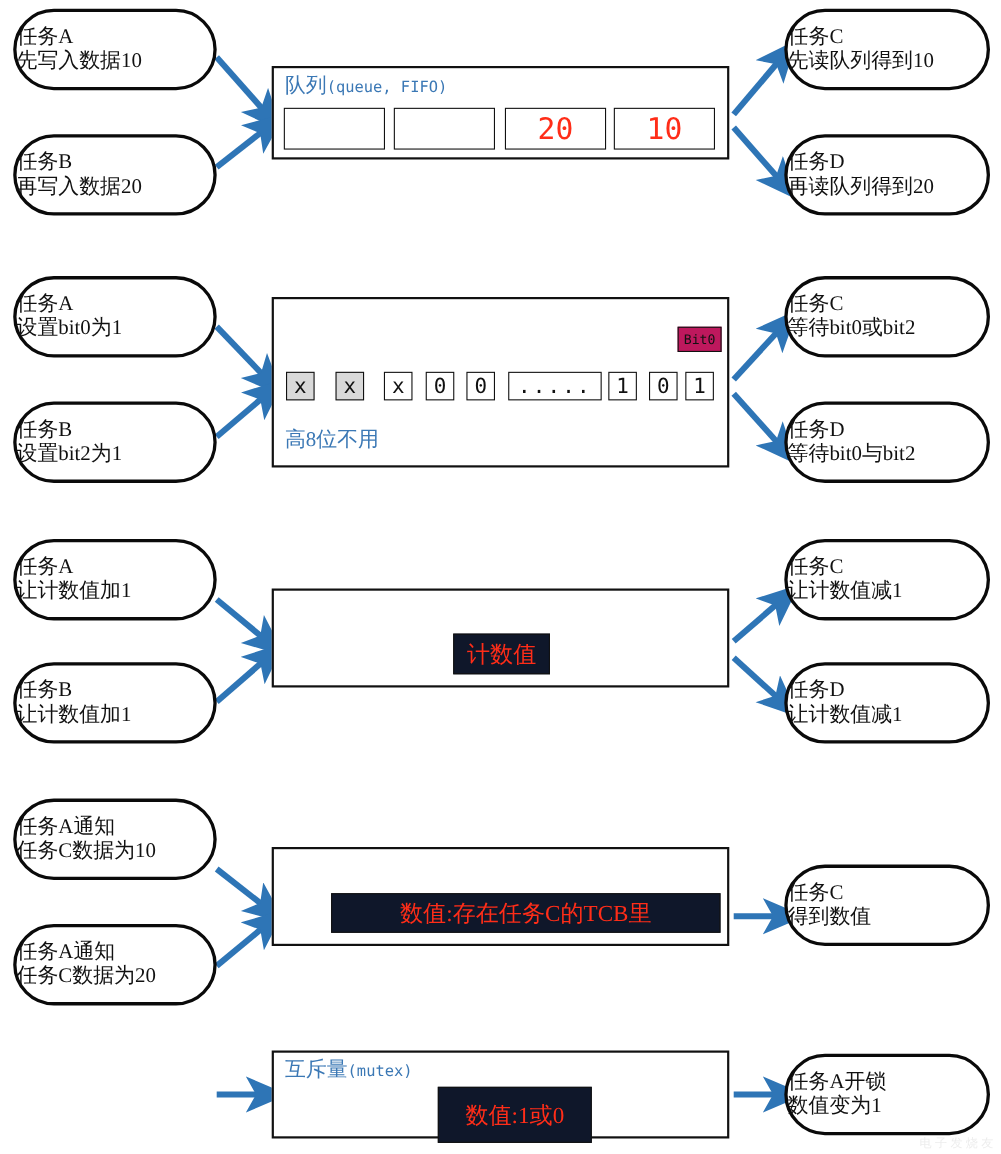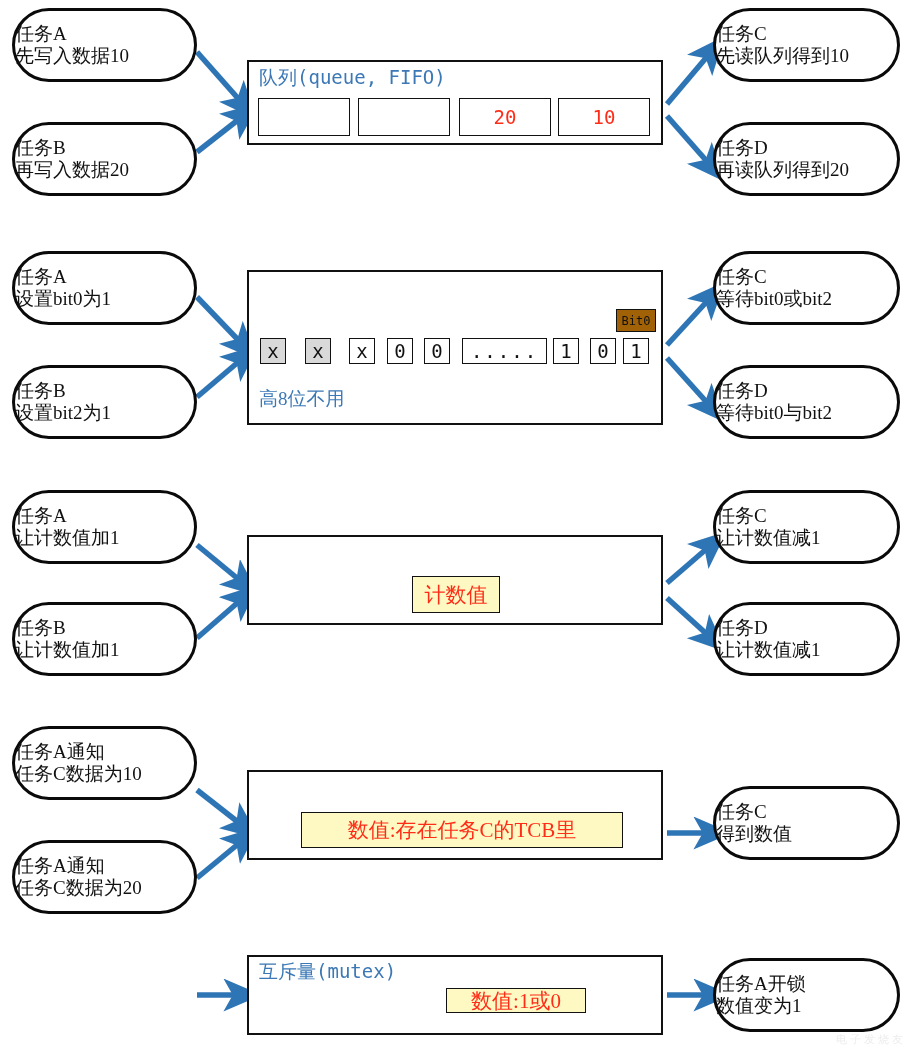--- a/index.html
+++ b/index.html
@@ -32,63 +32,63 @@
     background:#ffffff;
     box-sizing:border-box;
   }
   .mech-title{
     position:absolute;
     color:#3b78b5;
     font-size:19px;
     white-space:nowrap;
   }
   .mech-title .cn{font-family:"Liberation Serif","DejaVu Serif",serif;}
-  .mech-title .en{font-family:"DejaVu Sans Mono","Liberation Mono",monospace;font-size:19px;}
+  .mech-title .en{font-family:"DejaVu Sans Mono","Liberation Mono",monospace;font-size:14px;}
 
   
   .cell{
     position:absolute;
     border:1.5px solid #111;
     background:#fff;
     box-sizing:border-box;
     display:flex;align-items:center;justify-content:center;
     color:#ff2d18;
-    font-size:19px;
+    font-size:27px;
     font-family:"DejaVu Sans Mono","Liberation Mono",monospace;
   }
 
   
   .bit{
     position:absolute;
     border:1.5px solid #111;
     background:#fff;
     box-sizing:border-box;
     display:flex;align-items:center;justify-content:center;
     color:#111;
     font-size:19px;
     font-family:"DejaVu Sans Mono","Liberation Mono",monospace;
   }
   .bit.shaded{background:#d9d9d9;}
   .bit.wide{font-size:19px;letter-spacing:2px;}
 
   .bitlabel{
     position:absolute;
     border:1.5px solid #111;
-    background:#a16207;
+    background:#be185d;
     box-sizing:border-box;
     display:flex;align-items:center;justify-content:center;
     font-family:"DejaVu Sans Mono","Liberation Mono",monospace;
-    font-size:12px;color:#111;margin-top:12px;
+    font-size:12px;color:#111;
   }
 
   
   .redbox{
     position:absolute;
     border:1.5px solid #111;
-    background:#fef9c3;
+    background:#0f172a;
     box-sizing:border-box;
     display:flex;align-items:center;justify-content:center;
     color:#ff2d18;
     font-size:21px;
     white-space:nowrap;
   }
 
   .note{
     position:absolute;
     color:#3b78b5;
@@ -233,33 +233,33 @@
   <div class="bubble" style="left:12px;top:726px;width:185px;height:74px;">
     <span class="ln bl1">任务A通知</span>
     <span class="ln bl2">任务C数据为10</span>
   </div>
   <div class="bubble" style="left:12px;top:840px;width:185px;height:74px;">
     <span class="ln bl1">任务A通知</span>
     <span class="ln bl2">任务C数据为20</span>
   </div>
 
   <div class="mech" style="left:247px;top:770px;width:416px;height:90px;"></div>
-  <div class="redbox" style="left:301px;top:812px;width:322px;height:36px;">数值:存在任务C的TCB里</div>
+  <div class="redbox" style="left:301px;top:812px;width:354px;height:36px;">数值:存在任务C的TCB里</div>
 
   <div class="bubble" style="left:713px;top:786px;width:187px;height:74px;">
     <span class="ln bl1">任务C</span>
     <span class="ln bl2">得到数值</span>
   </div>
 
 
   <div class="mech" style="left:247px;top:955px;width:416px;height:80px;"></div>
   <div class="mech-title" style="left:259px;top:959px;">
     <span class="cn">互斥量</span><span class="en">(mutex)</span>
   </div>
-  <div class="redbox" style="left:398px;top:988px;width:140px;height:25px;margin-left:48px;">数值:1或0</div>
+  <div class="redbox" style="left:398px;top:988px;width:140px;height:51px;">数值:1或0</div>
 
   <div class="bubble" style="left:713px;top:958px;width:187px;height:74px;">
     <span class="ln bl1">任务A开锁</span>
     <span class="ln bl2">数值变为1</span>
   </div>
 
   <div class="wm">电子发烧友</div>
 </div>
 
 </body></html>

